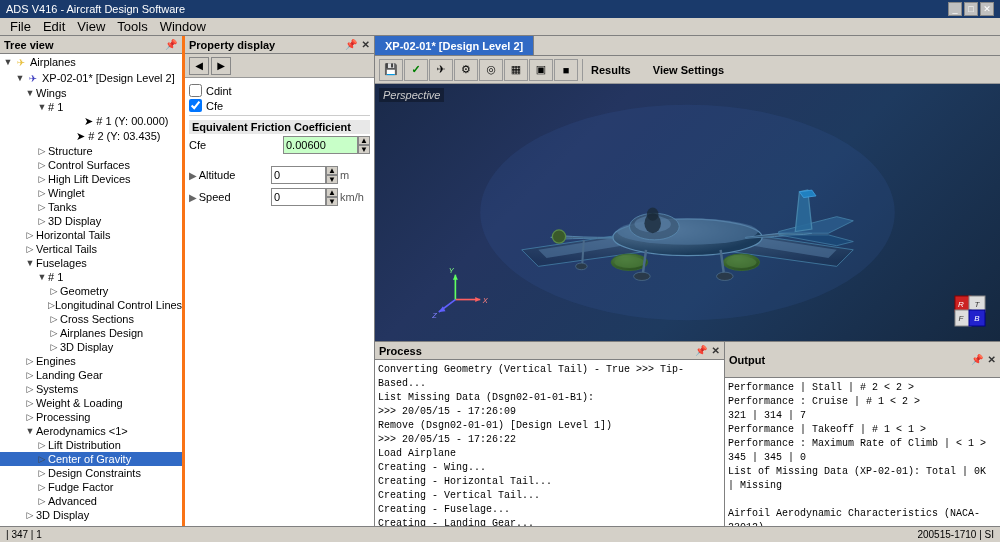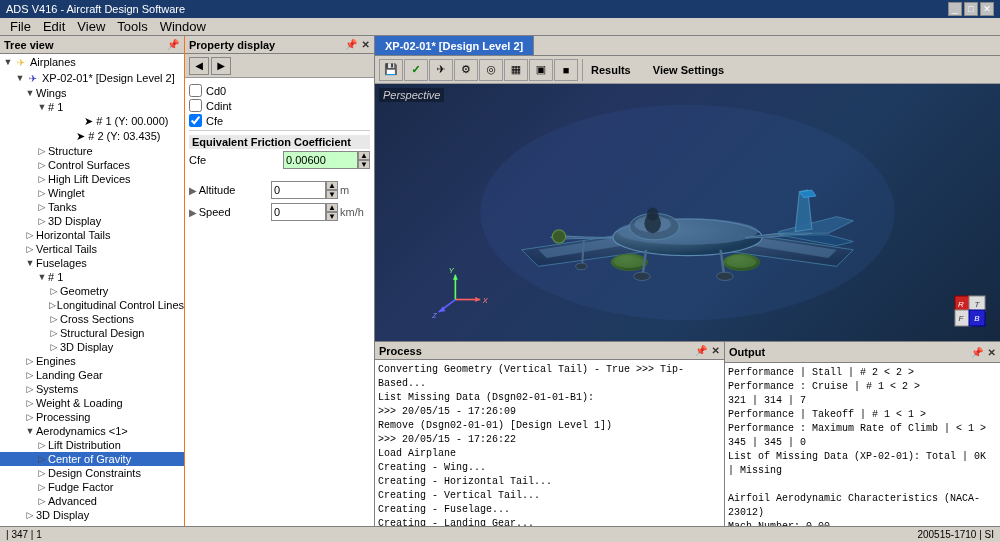--- a/index.html
+++ b/index.html
@@ -11,21 +11,21 @@
     .title-btn { width: 14px; height: 14px; background: #c0c0c0; border: 1px solid #888; font-size: 9px; display: flex; align-items: center; justify-content: center; cursor: pointer; }
     
     
     #menu-bar { background: #d4d0c8; border-bottom: 1px solid #808080; height: 18px; display: flex; align-items: center; padding: 0 4px; gap: 0; }
     .menu-item { padding: 1px 6px; font-size: 13px; cursor: pointer; }
     
     
     #main-layout { display: flex; height: calc(542px - 36px); }
     
     
-    #tree-panel { width: 185px; min-width: 185px; background: #ffffff; border-right: 1px solid #f97316; display: flex; flex-direction: column; overflow: hidden; }
+    #tree-panel { width: 185px; min-width: 185px; background: #ffffff; border-right: 3px solid #f97316; display: flex; flex-direction: column; overflow: hidden; }
     #tree-header { background: #d4d0c8; border-bottom: 1px solid #808080; padding: 2px 4px; font-size: 11px; font-weight: bold; display: flex; justify-content: space-between; align-items: center; height: 18px; }
     #tree-content { overflow-y: auto; overflow-x: auto; flex: 1; }
     .tree-node { display: flex; align-items: center; padding: 1px 0; cursor: pointer; white-space: nowrap; }
     .tree-node.selected { background: #316ac5; color: white; }
     .tree-node.selected .node-label { color: white; }
     .tree-expand { width: 12px; height: 12px; display: inline-flex; align-items: center; justify-content: center; font-size: 9px; color: #444; cursor: pointer; }
     .node-icon { width: 14px; height: 14px; display: inline-flex; align-items: center; justify-content: center; margin-right: 2px; }
     .node-label { font-size: 11px; }
     .folder-icon { color: #e8c040; font-size: 10px; }
     
@@ -72,21 +72,21 @@
     #bottom-area { height: 185px; display: flex; border-top: 1px solid #808080; }
     
     
     #process-panel { width: 350px; min-width: 350px; background: #ffffff; border-right: 1px solid #808080; display: flex; flex-direction: column; }
     #process-header { background: #d4d0c8; border-bottom: 1px solid #808080; padding: 2px 4px; font-size: 11px; font-weight: bold; display: flex; justify-content: space-between; align-items: center; height: 18px; }
     #process-content { flex: 1; overflow-y: auto; padding: 3px; background: #fff; }
     .process-text { font-size: 10px; font-family: 'Courier New', monospace; line-height: 1.4; color: #000; white-space: pre-wrap; }
     
     
     #output-panel { flex: 1; background: #ffffff; display: flex; flex-direction: column; }
-    #output-header { background: #d4d0c8; border-bottom: 1px solid #808080; padding: 2px 4px; font-size: 11px; font-weight: bold; display: flex; justify-content: space-between; align-items: center; height: 21px; }
+    #output-header { background: #d4d0c8; border-bottom: 1px solid #808080; padding: 2px 4px; font-size: 11px; font-weight: bold; display: flex; justify-content: space-between; align-items: center; height: 36px; }
     #output-content { flex: 1; overflow-y: auto; padding: 3px; background: #fff; }
     .output-text { font-size: 10px; font-family: 'Courier New', monospace; line-height: 1.4; color: #000; white-space: pre-wrap; }
     
     
     #status-bar { background: #d4d0c8; border-top: 1px solid #808080; height: 16px; display: flex; align-items: center; padding: 0 6px; font-size: 10px; justify-content: space-between; position: absolute; bottom: 0; left: 0; right: 0; }
     
     
     ::-webkit-scrollbar { width: 12px; height: 12px; }
     ::-webkit-scrollbar-track { background: #d4d0c8; }
     ::-webkit-scrollbar-thumb { background: #888; border: 1px solid #666; }
@@ -199,21 +199,21 @@
       <div class="tree-node" style="padding-left:48px;">
         <span class="tree-expand">▷</span>
         <span class="node-label">Longitudinal Control Lines</span>
       </div>
       <div class="tree-node" style="padding-left:48px;">
         <span class="tree-expand">▷</span>
         <span class="node-label">Cross Sections</span>
       </div>
       <div class="tree-node" style="padding-left:48px;">
         <span class="tree-expand">▷</span>
-        <span class="node-label">Structural Design</span>
+        <span class="node-label">Airplanes Design</span>
       </div>
       <div class="tree-node" style="padding-left:48px;">
         <span class="tree-expand">▷</span>
         <span class="node-label">3D Display</span>
       </div>
       <div class="tree-node" style="padding-left:24px;">
         <span class="tree-expand">▷</span>
         <span class="node-label">Engines</span>
       </div>
       <div class="tree-node" style="padding-left:24px;">
@@ -279,24 +279,20 @@
         <span class="close-btn">✕</span>
       </div>
     </div>
     <div id="prop-toolbar">
       <div class="prop-tool-btn">◀</div>
       <div class="prop-tool-btn">▶</div>
     </div>
     <div id="prop-content">
 
       <div>
-        <div class="prop-row">
-          <input type="checkbox" style="margin-right: 4px;">
-          <span class="prop-label">Cd0</span>
-        </div>
         <div class="prop-row">
           <input type="checkbox" style="margin-right: 4px;">
           <span class="prop-label">Cdint</span>
         </div>
         <div class="prop-row">
           <input type="checkbox" checked="" style="margin-right: 4px;">
           <span class="prop-label">Cfe</span>
         </div>
       </div>
       <hr class="prop-divider">

